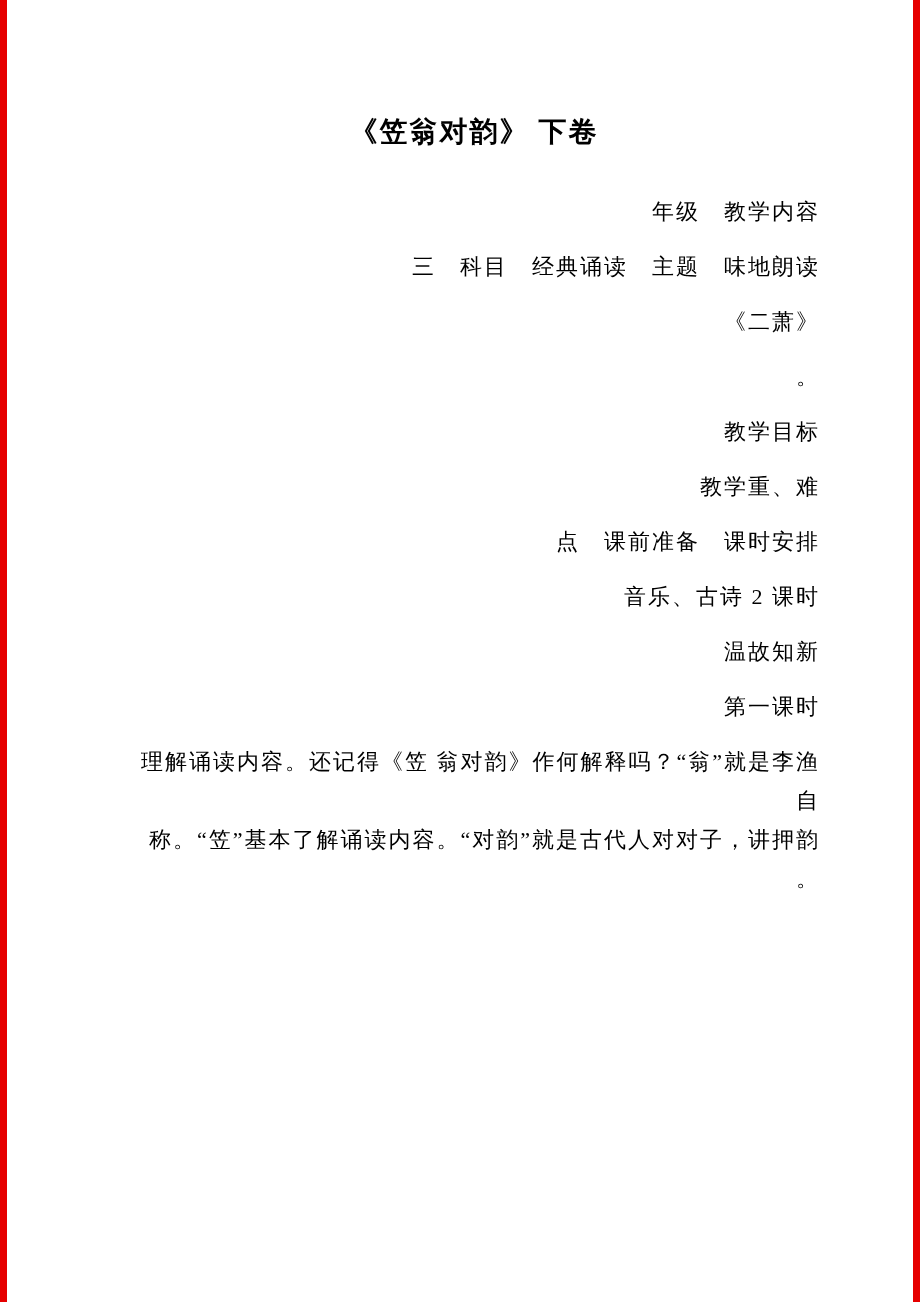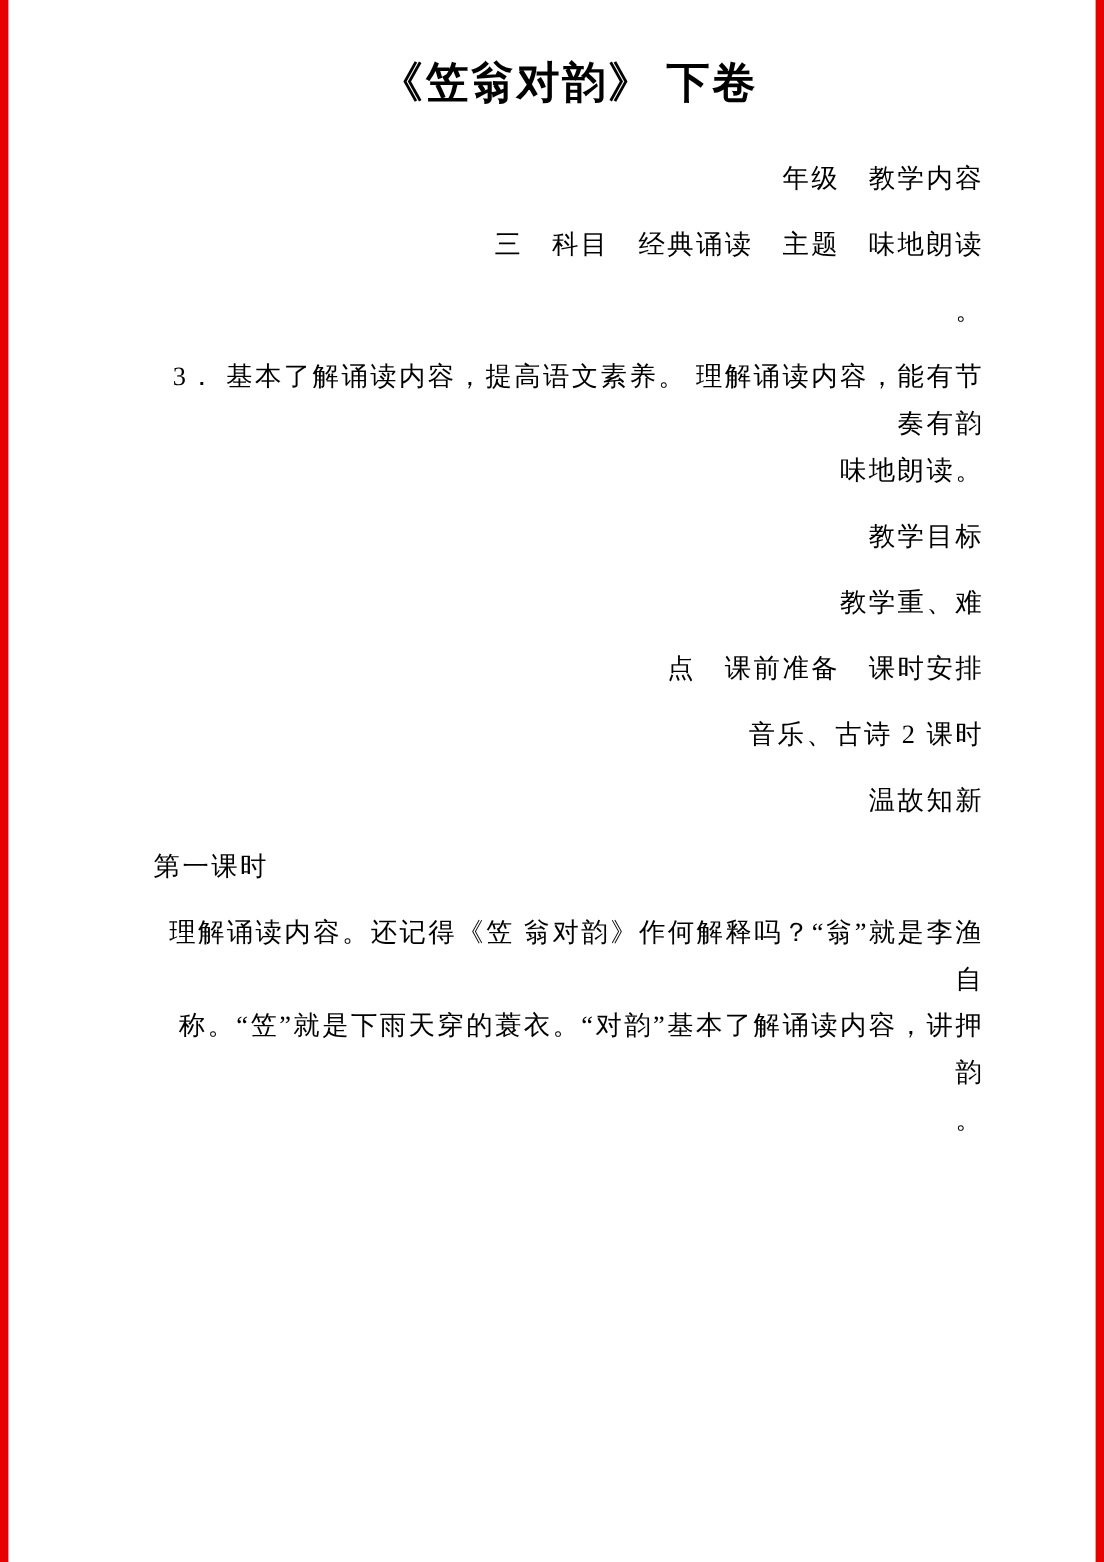--- a/index.html
+++ b/index.html
@@ -24,36 +24,36 @@
     background: var(--edge-color);
     z-index: 5;
   }
   .edge.left  { left: 0; }
   .edge.right { right: 0; }
   .content {
     position: absolute;
     left: 128px; top: 0; width: 692px; height: 100%;
   }
   .title {
-    margin: 47px 0 38px 0;
-    font-size: 36px;
+    margin: 110px 0 38px 0;
+    font-size: 28px;
     line-height: 44px;
     font-weight: bold;
     text-align: center;
     letter-spacing: 2px;
     white-space: pre-wrap;
   }
   .para {
     font-size: 22px;
     line-height: 39px;
     letter-spacing: 2px;
     margin: 0 0 16px 0;
     text-align: right;
   }
-  .para.center { text-align: left; }
+  .para.center { text-align: right; }
   .line {
     display: block;
     white-space: pre-wrap;
   }
 </style>
 </head>
 <body>
 
 <div class="page">
   <div class="edge left"></div>
@@ -63,25 +63,24 @@
     <div class="title">《笠翁对韵》 下卷</div>
 
     <div>
         <div class="para">
           <div class="line">年级　教学内容</div>
         </div>
         <div class="para">
           <div class="line">三　科目　经典诵读　主题　味地朗读</div>
         </div>
         <div class="para">
-          <div class="line">。</div>
+          <div class="line">《二萧》</div>
         </div>
         <div class="para">
-          <div class="line">3． 基本了解诵读内容，提高语文素养。 理解诵读内容，能有节奏有韵</div>
-          <div class="line">味地朗读。</div>
+          <div class="line">。</div>
         </div>
         <div class="para">
           <div class="line">教学目标</div>
         </div>
         <div class="para">
           <div class="line">教学重、难</div>
         </div>
         <div class="para">
           <div class="line">点　课前准备　课时安排</div>
         </div>
@@ -89,18 +88,18 @@
           <div class="line">音乐、古诗 2 课时</div>
         </div>
         <div class="para">
           <div class="line">温故知新</div>
         </div>
         <div class="para center">
           <div class="line">第一课时</div>
         </div>
         <div class="para">
           <div class="line">理解诵读内容。还记得《笠 翁对韵》作何解释吗？“翁”就是李渔自</div>
-          <div class="line">称。“笠”就是下雨天穿的蓑衣。“对韵”基本了解诵读内容，讲押韵</div>
+          <div class="line">称。“笠”基本了解诵读内容。“对韵”就是古代人对对子，讲押韵</div>
           <div class="line">。</div>
         </div>
       </div>
   </div>
 </div>
 
 </body></html>

